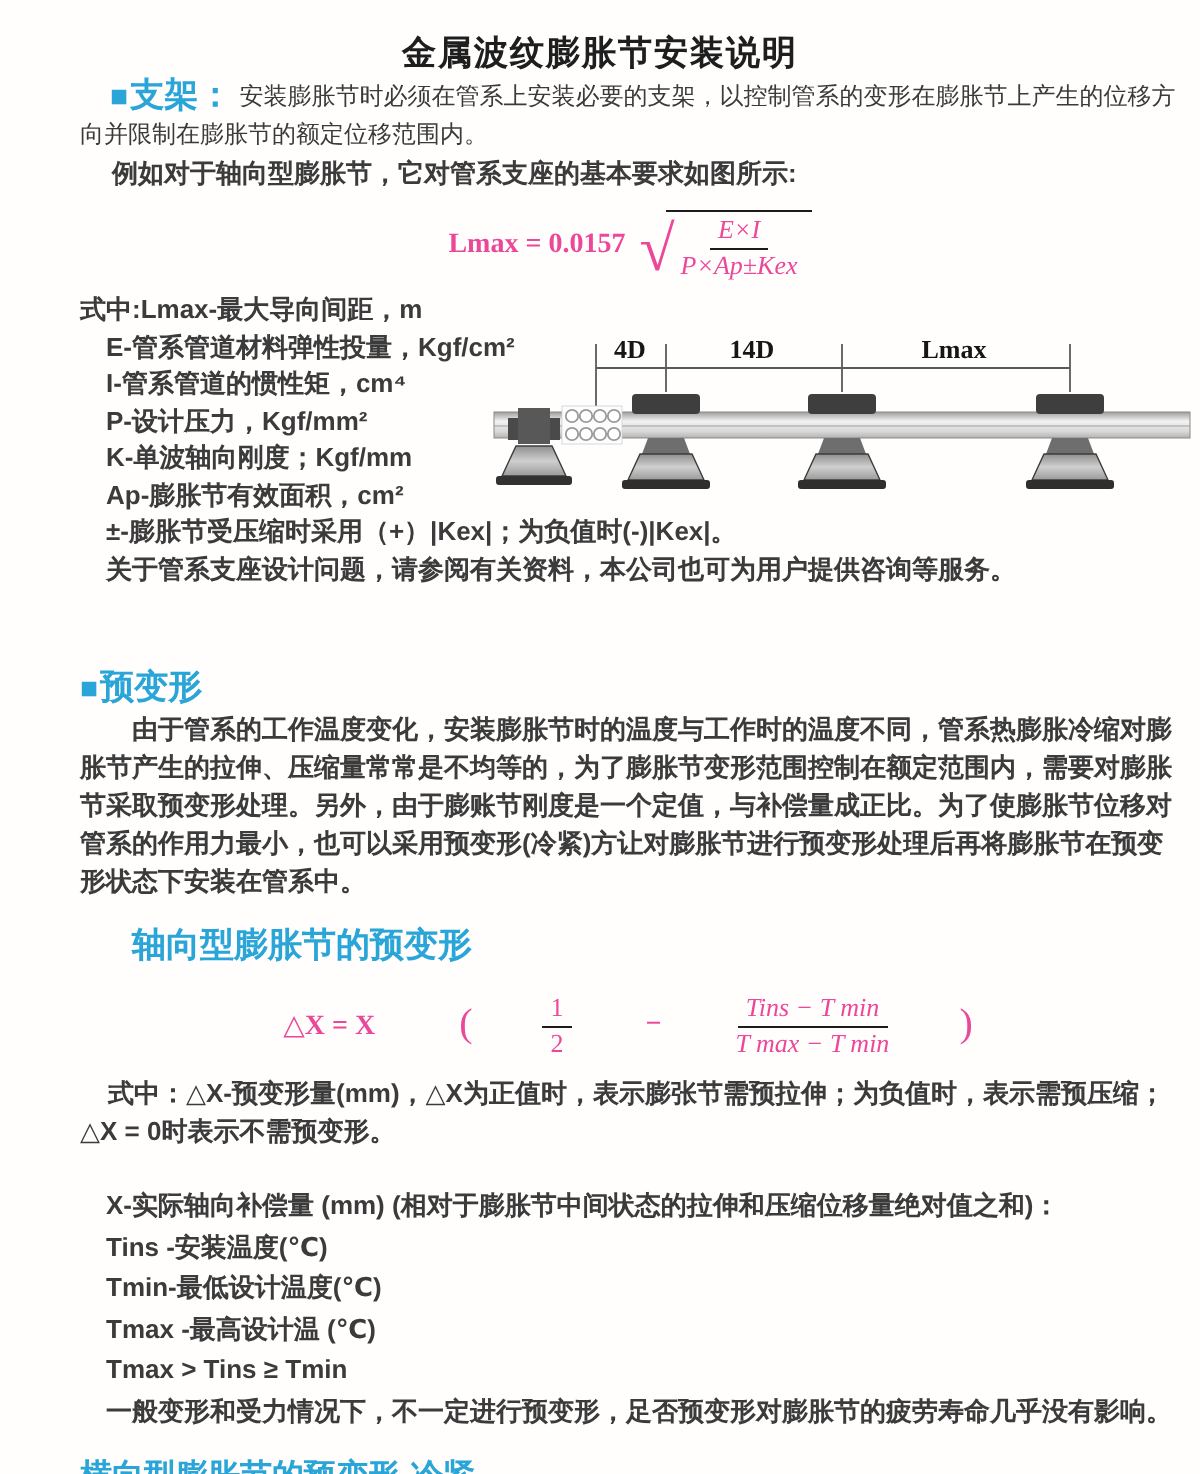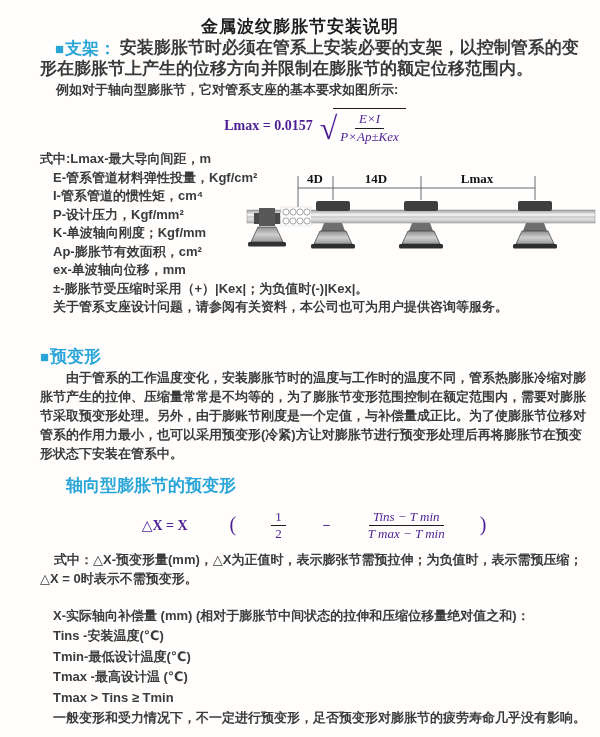--- a/index.html
+++ b/index.html
@@ -11,27 +11,27 @@
   .page{width:600px;height:737px;position:relative;}
   .doc-title{
     font-size:17px;font-weight:bold;color:#1e1e1e;text-align:center;
     padding-top:15px;letter-spacing:1px;
   }
   .content{padding:0 10px 0 40px;font-size:13px;}
   .marker{color:#2aa5d8;font-size:15px;margin-right:1px;}
   .sec-head{color:#2aa5d8;font-size:17px;font-weight:bold;}
   p.body-p{margin:0;line-height:19px;}
   .p-first{margin-top:13px;text-indent:15px;font-weight:600;color:#3a3a3a;}
-  .p-first .para-text{font-size:17px;font-weight:700;vertical-align:1px;}
+  .p-first .para-text{font-size:12px;font-weight:400;vertical-align:1px;}
   .p-example{text-indent:16px;margin-top:4px;font-weight:600;}
   
   .formula{
     display:flex;justify-content:center;align-items:center;
     font-family:"Liberation Serif","DejaVu Serif",serif;
-    font-size:14px;color:#4c1d95;
+    font-size:14px;color:#ec4899;
   }
   .formula-1{margin:9px 0 6px 0;}
   .f-lhs{font-weight:bold;margin-right:7px;}
   .sqrt{display:inline-flex;align-items:center;}
   .sqrt-sign{font-size:32px;line-height:0.9;font-weight:400;margin-right:-4px;transform:translateY(2px);}
   .sqrt-body{border-top:1.5px solid #1c1c1c;padding:2px 7px 0 7px;}
   .frac{display:inline-flex;flex-direction:column;align-items:center;line-height:1.12;font-size:13px;justify-content:flex-end;}
   .frac .num{border-bottom:1px solid #1c1c1c;padding:0 4px 1px 4px;}
   .frac .den{padding-top:1px;}
   .frac.italic{font-style:italic;}
@@ -78,21 +78,20 @@
       </span>
     </div>
 
     <div class="defs">
       <div class="def-line">式中:Lmax-最大导向间距，m</div>
       <div class="def-line ind">E-管系管道材料弹性投量，Kgf/cm²</div>
       <div class="def-line ind">I-管系管道的惯性矩，cm⁴</div>
       <div class="def-line ind">P-设计压力，Kgf/mm²</div>
       <div class="def-line ind">K-单波轴向刚度；Kgf/mm</div>
       <div class="def-line ind">Ap-膨胀节有效面积，cm²</div>
-      <div class="def-line ind">ex-单波轴向位移，mm</div>
       <div class="def-line ind">±-膨胀节受压缩时采用（+）|Kex|；为负值时(-)|Kex|。</div>
       <div class="def-line ind">关于管系支座设计问题，请参阅有关资料，本公司也可为用户提供咨询等服务。</div>
 
       <svg class="pipe-diagram" width="355" height="102" viewBox="0 0 355 102">
         <defs>
           <linearGradient id="pipeGrad" x1="0" y1="0" x2="0" y2="1">
             <stop offset="0" stop-color="#9d9d9d"></stop>
             <stop offset="0.35" stop-color="#f2f2f2"></stop>
             <stop offset="0.75" stop-color="#d8d8d8"></stop>
             <stop offset="1" stop-color="#b2b2b2"></stop>

